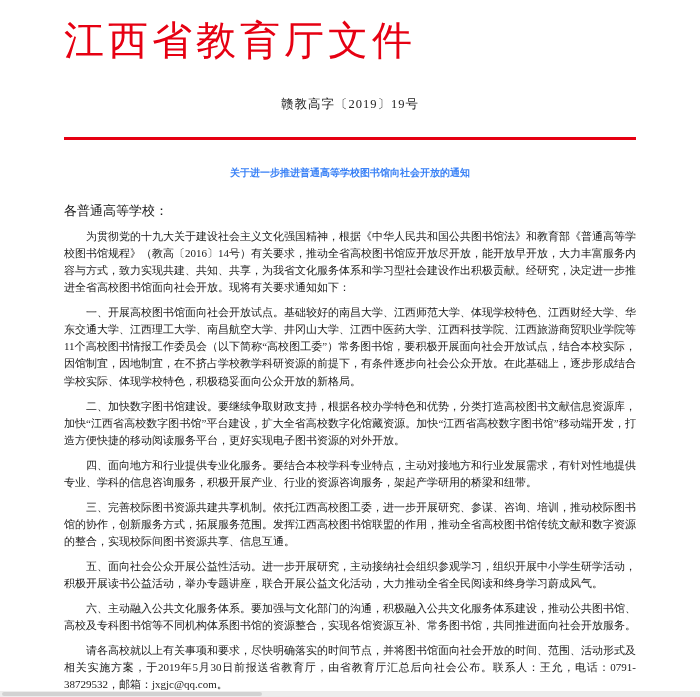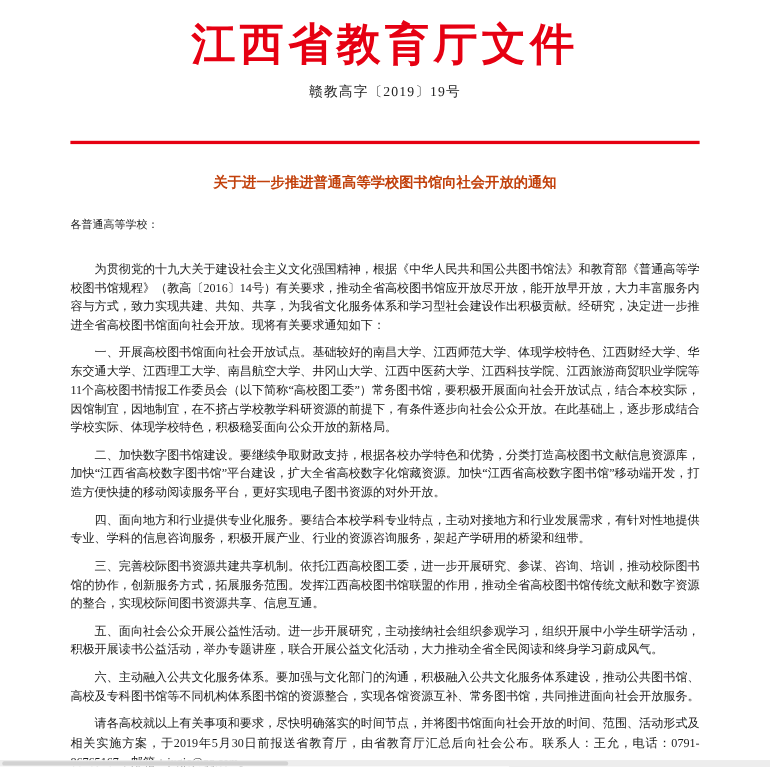--- a/index.html
+++ b/index.html
@@ -13,52 +13,53 @@
     height: 697px;
     margin: 0 auto;
     background: #ffffff;
     box-sizing: border-box;
     padding: 10px 64px 0 64px;
     overflow: hidden;
     font-family: "Liberation Serif", "DejaVu Serif", serif;
     color: #1a1a1a;
   }
   .doc-header-title {
-    margin: 8px 0 11px 0;
-    text-align: center;
+    margin: 8px 0 32px 0;
+    text-align: left;
     font-size: 40px;
     line-height: 1.15;
-    font-weight: 700;
+    font-weight: 400;
     letter-spacing: 4px;
     color: #e60012;
     font-family: "Liberation Serif", "DejaVu Serif", serif;
   }
   .doc-number {
     text-align: center;
     font-size: 12.5px;
     letter-spacing: 1px;
     color: #222;
-    margin-bottom: 36px;
+    margin-bottom: 24px;
   }
   .red-rule {
     height: 3px;
     background: #e60012;
     margin-bottom: 26px;
   }
   .doc-title {
     margin: 0 0 22px 0;
     text-align: center;
-    font-size: 13px;
+    font-size: 10px;
     font-weight: 700;
-    color: #c2410c;
+    color: #3b82f6;
   }
   .salutation {
-    margin: 0 0 24px 0;
-    font-size: 10px;
+    margin: 0 0 6px 0;
+    font-size: 13px;
     line-height: 1.55;
+    font-family: Liberation Mono, monospace;
   }
   .para {
     margin: 0 0 8px 0;
     font-size: 11px;
     line-height: 1.55;
     text-indent: 2em;
     text-align: justify;
     color: #1a1a1a;
   }
   .scrollbar-track {
@@ -95,21 +96,21 @@
 
     <p class="salutation">各普通高等学校：</p>
 
     <p class="para">为贯彻党的十九大关于建设社会主义文化强国精神，根据《中华人民共和国公共图书馆法》和教育部《普通高等学校图书馆规程》（教高〔2016〕14号）有关要求，推动全省高校图书馆应开放尽开放，能开放早开放，大力丰富服务内容与方式，致力实现共建、共知、共享，为我省文化服务体系和学习型社会建设作出积极贡献。经研究，决定进一步推进全省高校图书馆面向社会开放。现将有关要求通知如下：</p>
     <p class="para">一、开展高校图书馆面向社会开放试点。基础较好的南昌大学、江西师范大学、体现学校特色、江西财经大学、华东交通大学、江西理工大学、南昌航空大学、井冈山大学、江西中医药大学、江西科技学院、江西旅游商贸职业学院等11个高校图书情报工作委员会（以下简称“高校图工委”）常务图书馆，要积极开展面向社会开放试点，结合本校实际，因馆制宜，因地制宜，在不挤占学校教学科研资源的前提下，有条件逐步向社会公众开放。在此基础上，逐步形成结合学校实际、体现学校特色，积极稳妥面向公众开放的新格局。</p>
     <p class="para">二、加快数字图书馆建设。要继续争取财政支持，根据各校办学特色和优势，分类打造高校图书文献信息资源库，加快“江西省高校数字图书馆”平台建设，扩大全省高校数字化馆藏资源。加快“江西省高校数字图书馆”移动端开发，打造方便快捷的移动阅读服务平台，更好实现电子图书资源的对外开放。</p>
     <p class="para">四、面向地方和行业提供专业化服务。要结合本校学科专业特点，主动对接地方和行业发展需求，有针对性地提供专业、学科的信息咨询服务，积极开展产业、行业的资源咨询服务，架起产学研用的桥梁和纽带。</p>
     <p class="para">三、完善校际图书资源共建共享机制。依托江西高校图工委，进一步开展研究、参谋、咨询、培训，推动校际图书馆的协作，创新服务方式，拓展服务范围。发挥江西高校图书馆联盟的作用，推动全省高校图书馆传统文献和数字资源的整合，实现校际间图书资源共享、信息互通。</p>
     <p class="para">五、面向社会公众开展公益性活动。进一步开展研究，主动接纳社会组织参观学习，组织开展中小学生研学活动，积极开展读书公益活动，举办专题讲座，联合开展公益文化活动，大力推动全省全民阅读和终身学习蔚成风气。</p>
     <p class="para">六、主动融入公共文化服务体系。要加强与文化部门的沟通，积极融入公共文化服务体系建设，推动公共图书馆、高校及专科图书馆等不同机构体系图书馆的资源整合，实现各馆资源互补、常务图书馆，共同推进面向社会开放服务。</p>
-    <p class="para">请各高校就以上有关事项和要求，尽快明确落实的时间节点，并将图书馆面向社会开放的时间、范围、活动形式及相关实施方案，于2019年5月30日前报送省教育厅，由省教育厅汇总后向社会公布。联系人：王允，电话：0791-86765167，邮箱：jxgjc@qq.com。</p>
+    <p class="para">请各高校就以上有关事项和要求，尽快明确落实的时间节点，并将图书馆面向社会开放的时间、范围、活动形式及相关实施方案，于2019年5月30日前报送省教育厅，由省教育厅汇总后向社会公布。联系人：王允，电话：0791-38729532，邮箱：jxgjc@qq.com。</p>
 
   </main>
 
   <div class="scrollbar-track">
     <div class="scrollbar-thumb"></div>
   </div>
 
 </div>
 
 </body></html>

